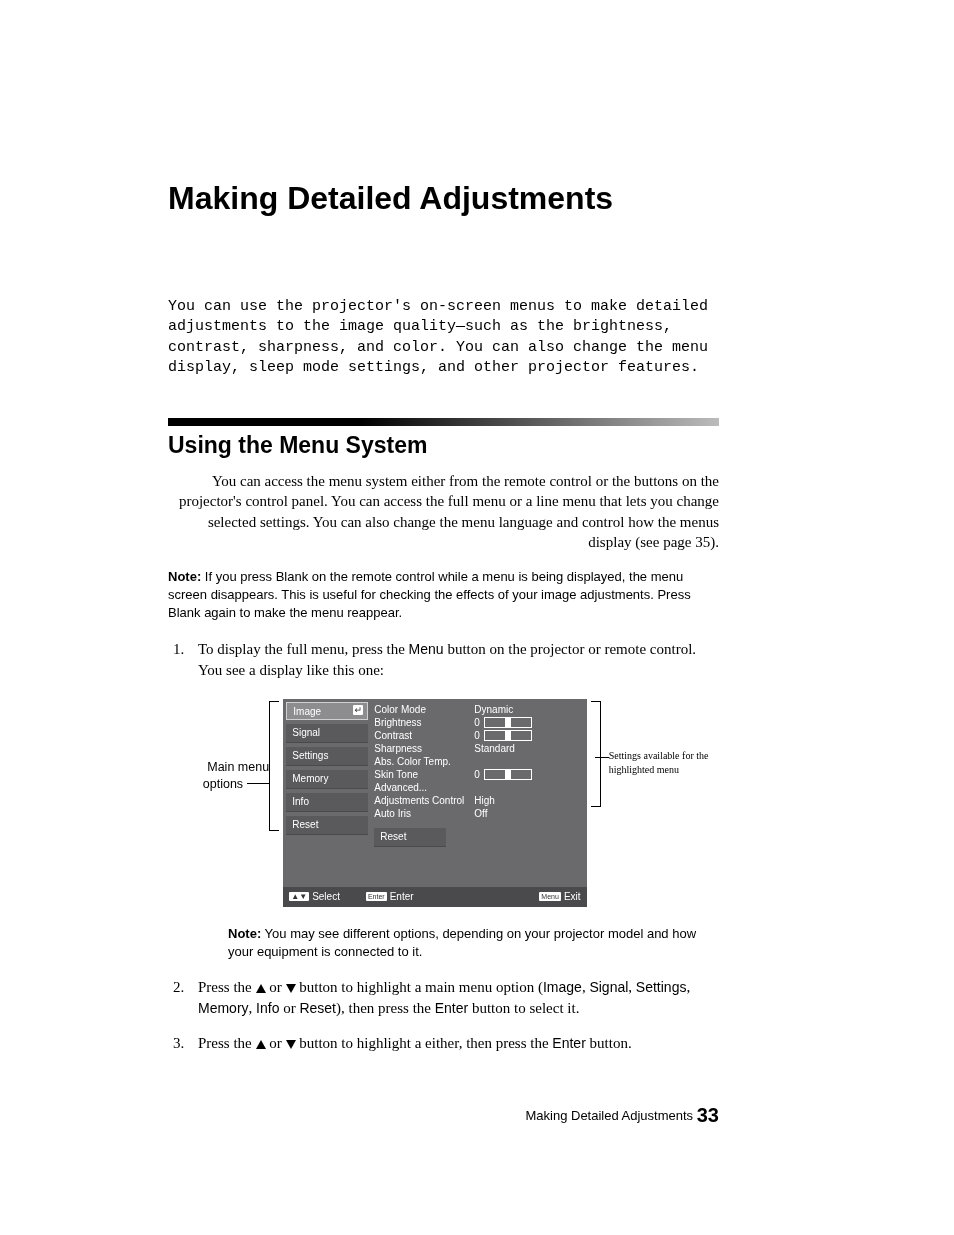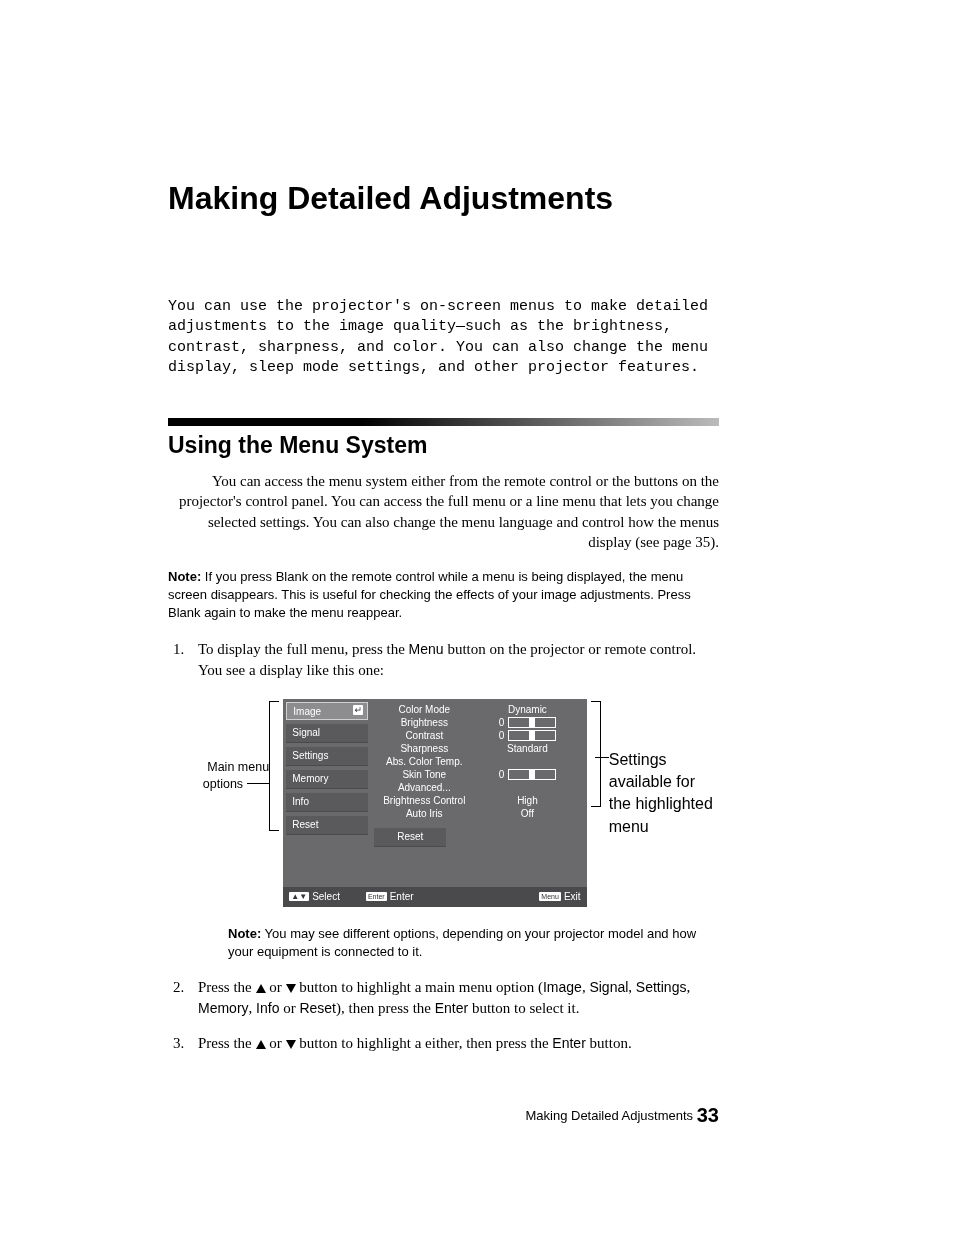--- a/index.html
+++ b/index.html
@@ -149,21 +149,20 @@
     background:#fff;
     color:#333;
     font-size:9px;
     text-align:center;
     line-height:10px;
     border-radius:1px;
   }
   .menu-col-right {
     flex: 1;
     padding: 4px 6px 0 6px;
-    text-align: center;
   }
   .r-row {
     display: flex;
     height: 13px;
     line-height: 13px;
     font-size: 10px;
   }
   .r-label { width: 100px; }
   .r-val { flex:1; color:#fff; }
   .slider {
@@ -224,22 +223,22 @@
     width: 10px;
     margin-top: 2px;
     margin-left: 4px;
     border-top: 0.5px solid #000;
     border-right: 0.5px solid #000;
     border-bottom: 0.5px solid #000;
     height: 104px;
   }
   .callout-right {
     width: 120px;
-    font-family: Liberation Sans, sans-serif;
-    font-size: 16px;
+    font-family: Liberation Serif, serif;
+    font-size: 10px;
     padding-top: 50px;
     padding-left: 8px;
     position:relative;
   }
   .callout-right .line {
     display:inline-block;
     border-top:0.5px solid #000;
     width:14px;
     vertical-align:4px;
     margin-right:4px;
@@ -328,21 +327,21 @@
                   </div>
                   <div class="r-row">
                     <div class="r-label">Skin Tone</div>
                     <div class="r-val">0<span class="slider"><span class="knob"></span></span></div>
                   </div>
                   <div class="r-row">
                     <div class="r-label">Advanced...</div>
                     <div class="r-val"></div>
                   </div>
                   <div class="r-row">
-                    <div class="r-label">Brightness Control</div>
+                    <div class="r-label">Adjustments Control</div>
                     <div class="r-val">High</div>
                   </div>
                   <div class="r-row">
                     <div class="r-label">Auto Iris</div>
                     <div class="r-val">Off</div>
                   </div>
                 </div>
               <div class="r-reset">Reset</div>
             </div>
           </div>

